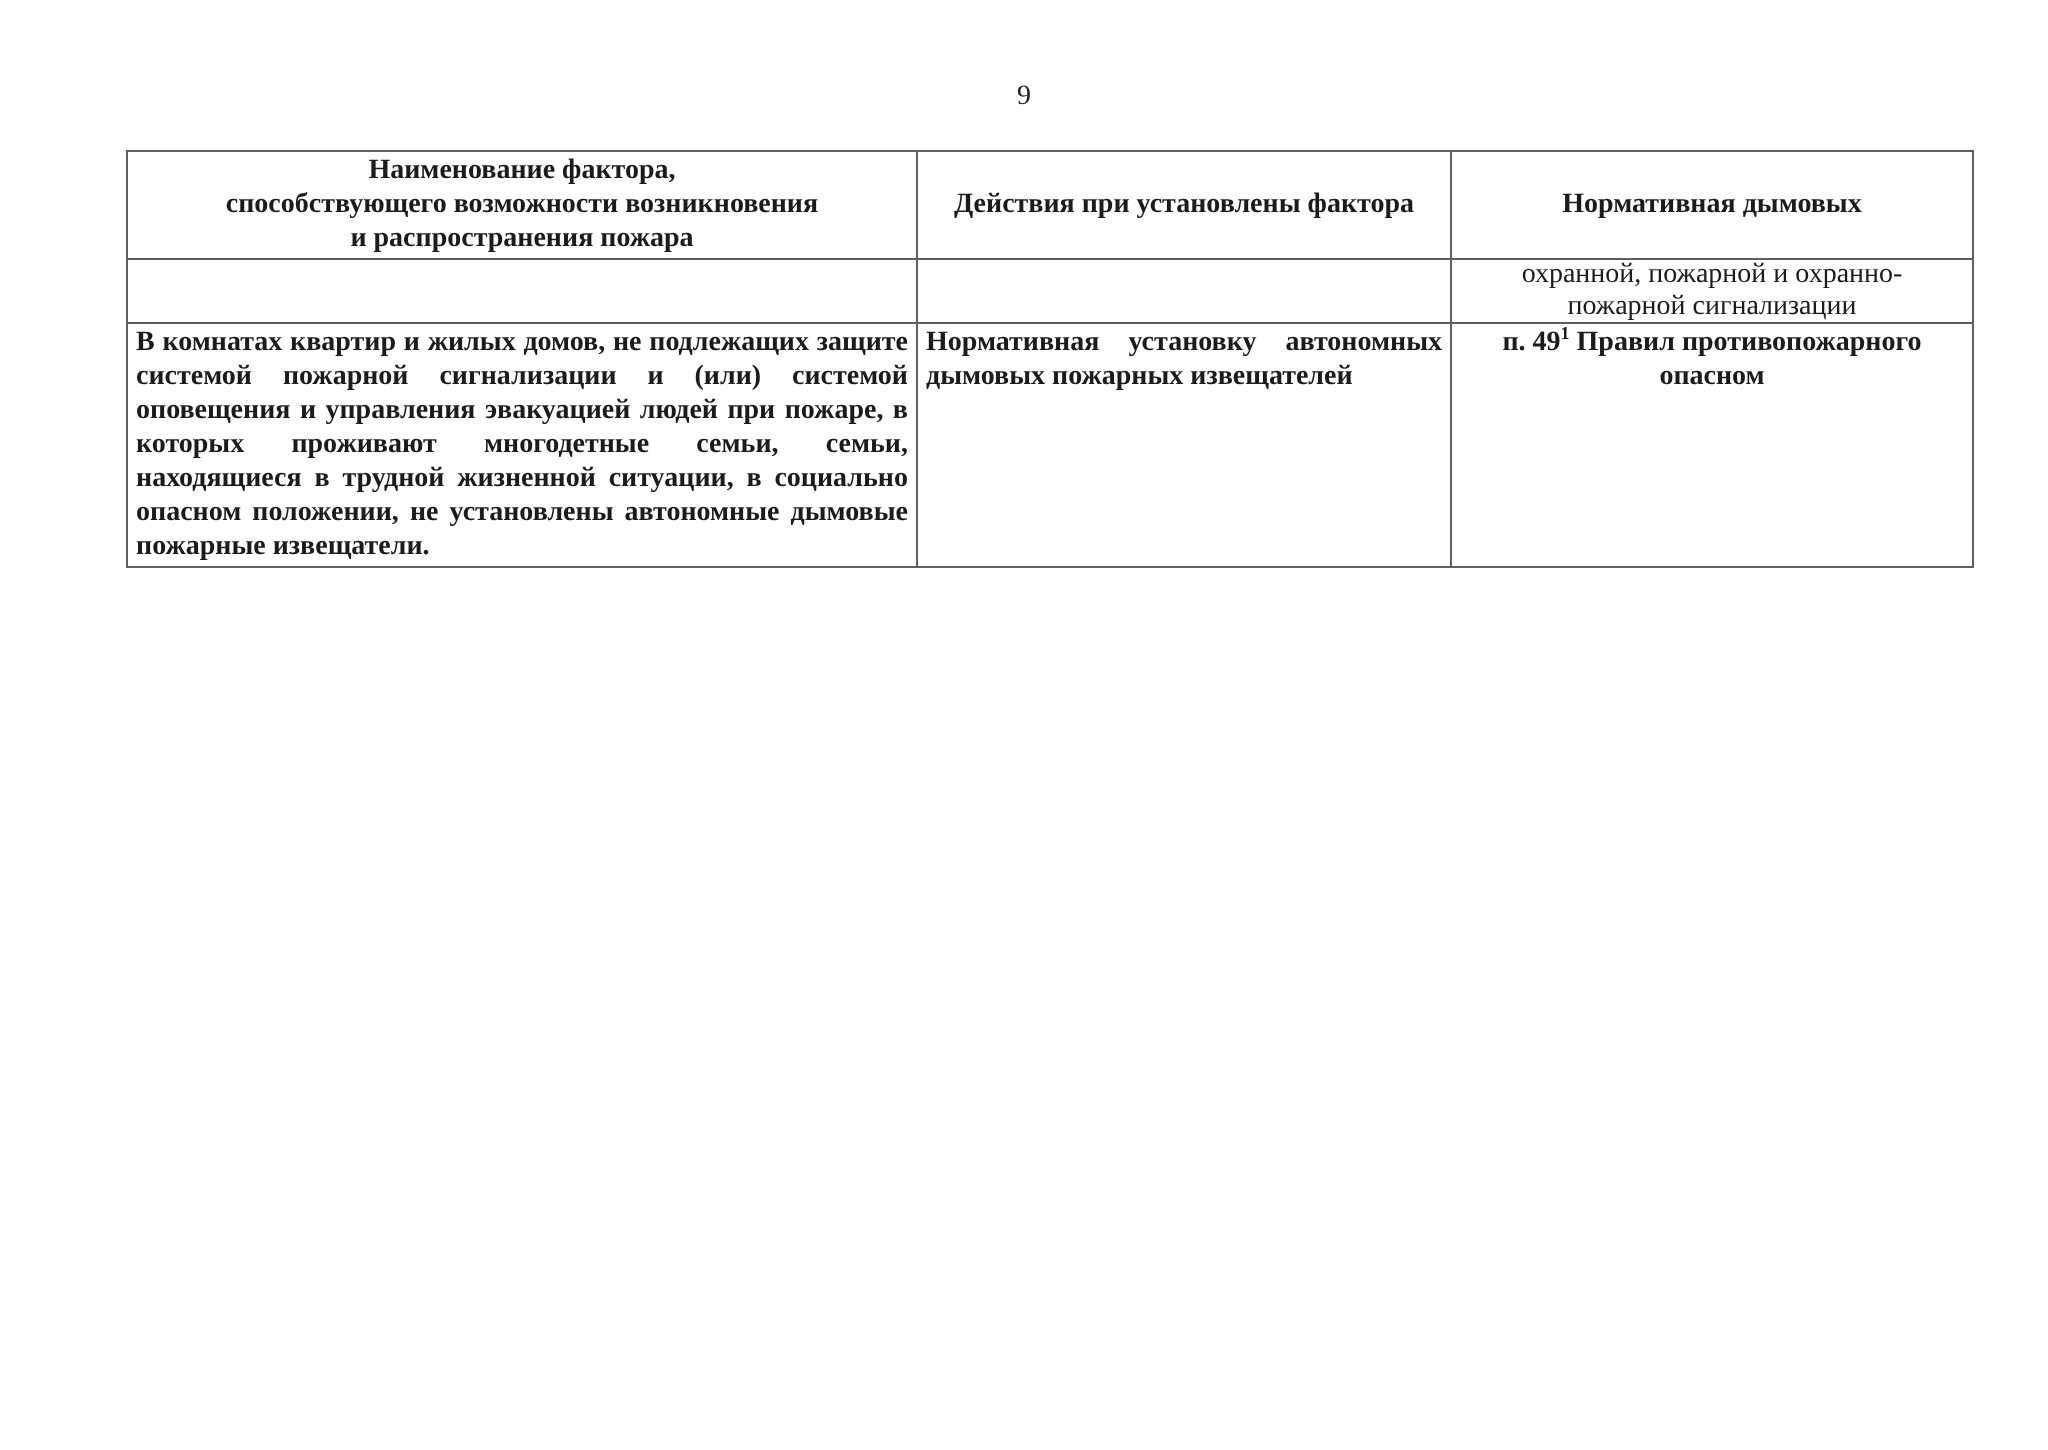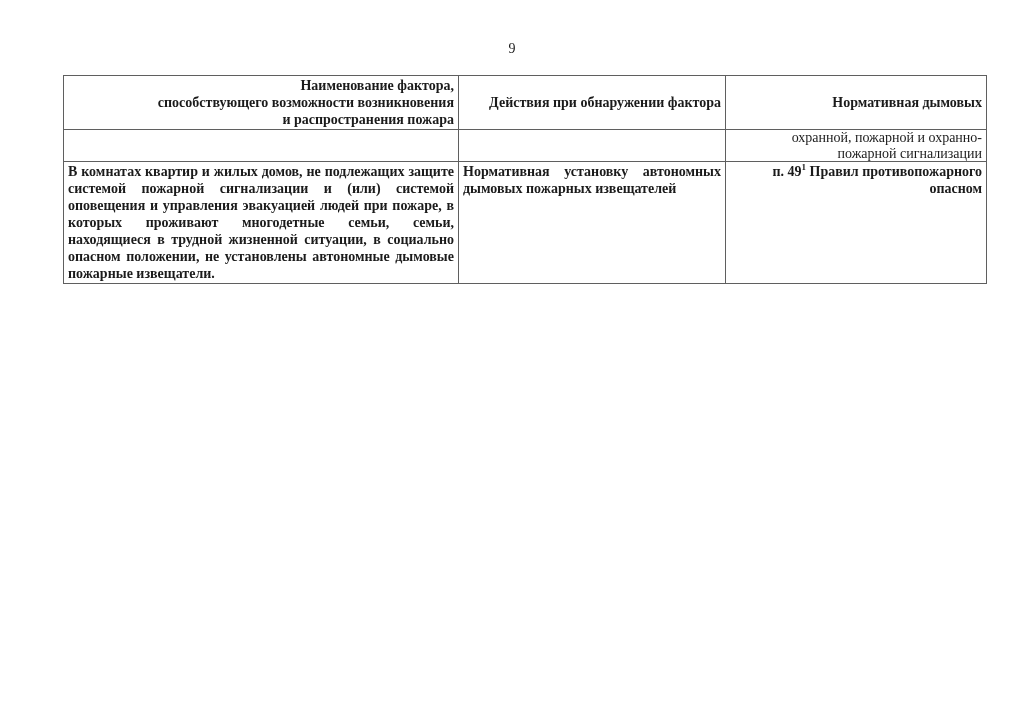--- a/index.html
+++ b/index.html
@@ -35,41 +35,41 @@
     font-size: 14px;
     line-height: 17px;
   }
   table.doc-table td, table.doc-table th {
     border: 1px solid #5f5f5f;
     padding: 1px 4px;
     overflow: hidden;
   }
   th.hdr {
     font-weight: bold;
-    text-align: right;
+    text-align: center;
     vertical-align: middle;
     height: 50px;
     white-space: pre-line;
   }
   tr.continuation-row td {
     height: 29px;
     padding: 0 4px;
     line-height: 15.5px;
     vertical-align: top;
   }
   tr.main-row td {
     height: 118px;
     vertical-align: top;
     font-weight: bold;
   }
   .cell-justify {
     text-align: justify;
   }
   .cell-center {
-    text-align: right;
+    text-align: center;
     white-space: pre-line;
   }
   td sup {
     font-size: 9px;
     line-height: 0;
     vertical-align: super;
   }
 </style>
 </head>
 <body>
@@ -82,21 +82,21 @@
     <colgroup>
       <col style="width:395px">
       <col style="width:267px">
       <col style="width:261px">
     </colgroup>
     <thead>
       <tr>
         <th class="hdr">Наименование фактора,
 способствующего возможности возникновения
 и распространения пожара</th>
-        <th class="hdr">Действия при обнаружении фактора</th>
+        <th class="hdr">Действия при установлены фактора</th>
         <th class="hdr">Нормативная дымовых</th>
       </tr>
     </thead>
     <tbody>
       <tr class="continuation-row">
         <td class="cell-justify"></td>
         <td class="cell-justify"></td>
         <td class="cell-center">охранной, пожарной и охранно-
 пожарной сигнализации</td>
       </tr>

